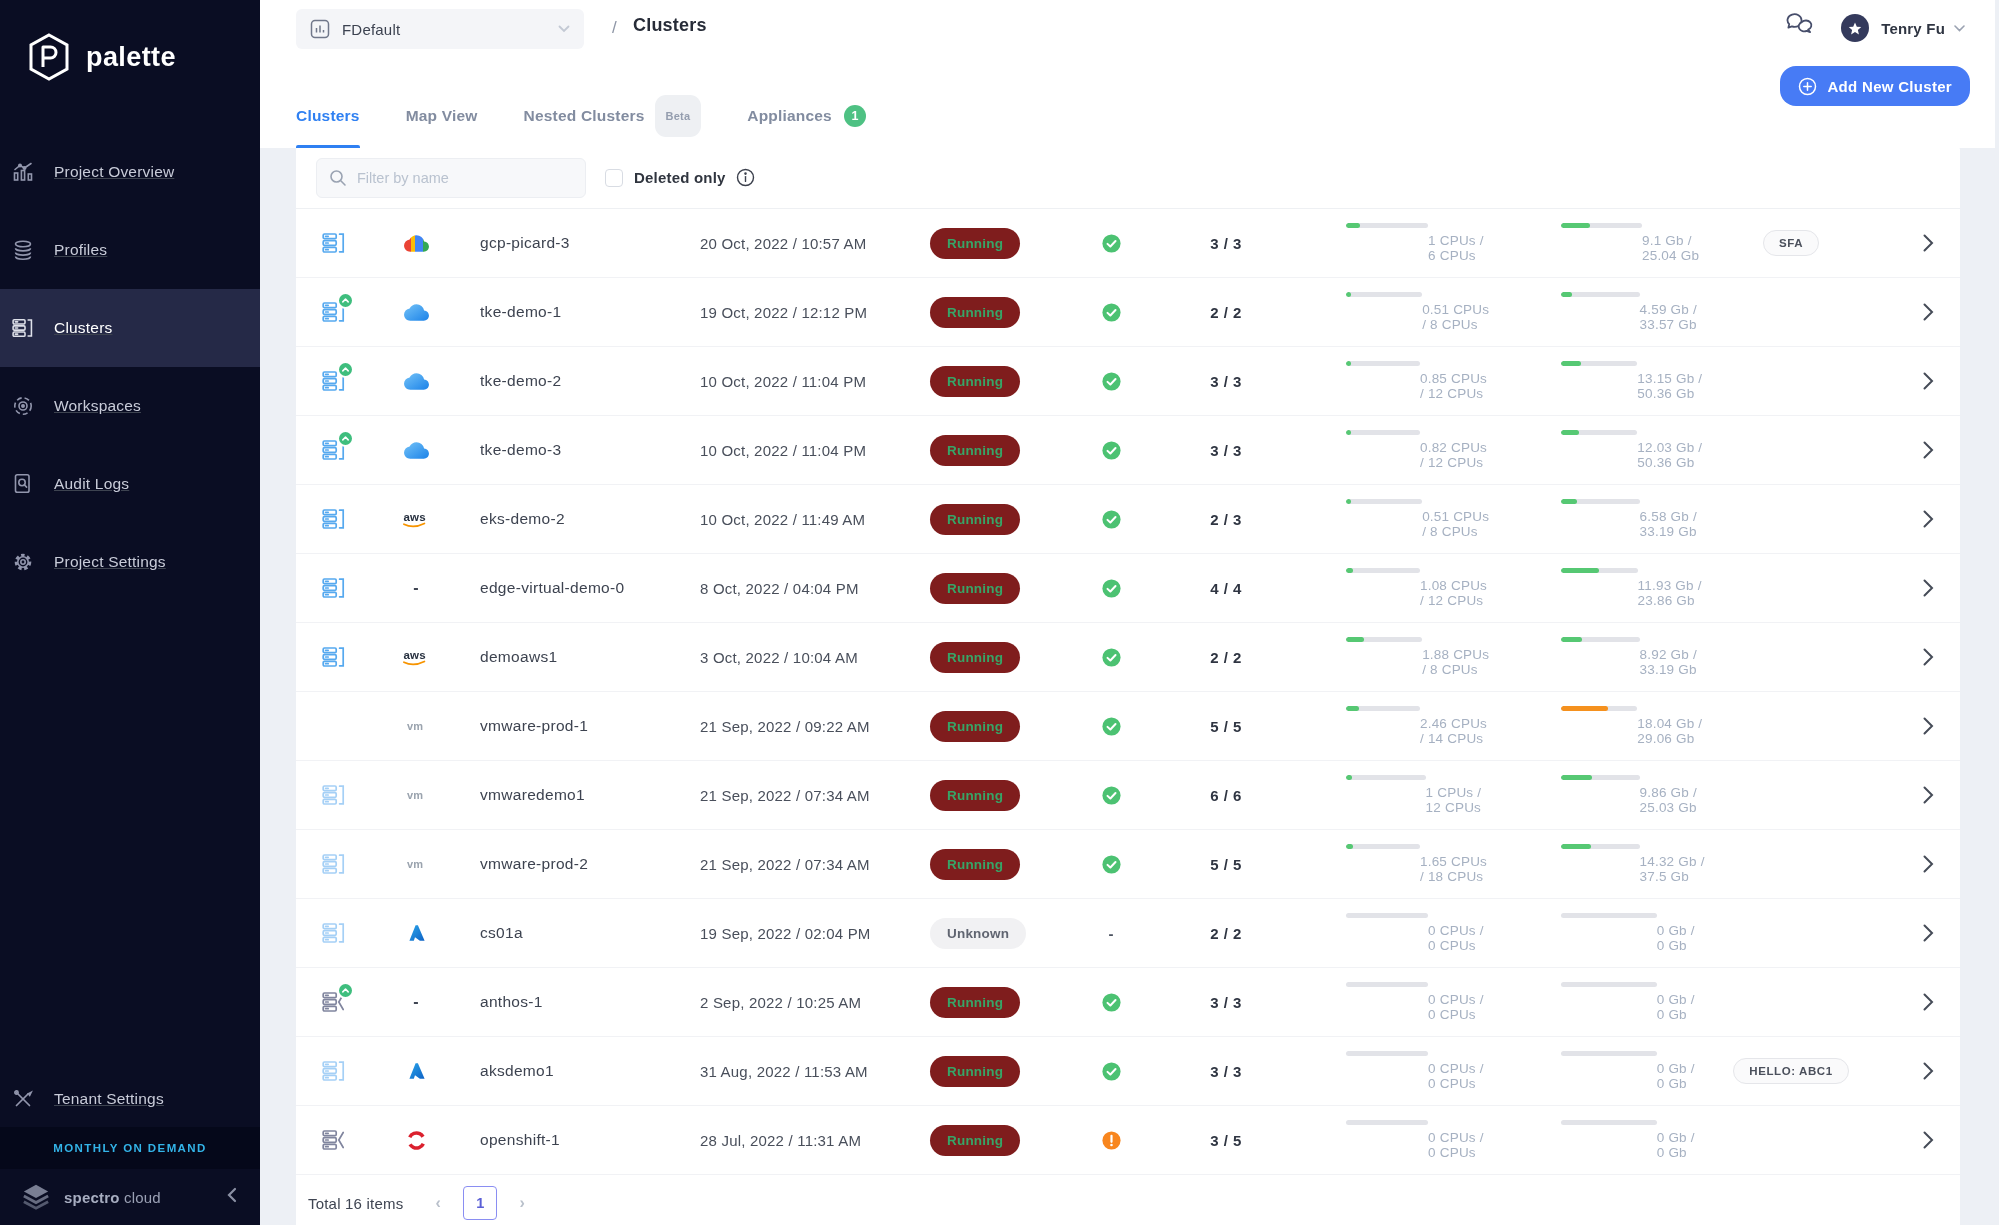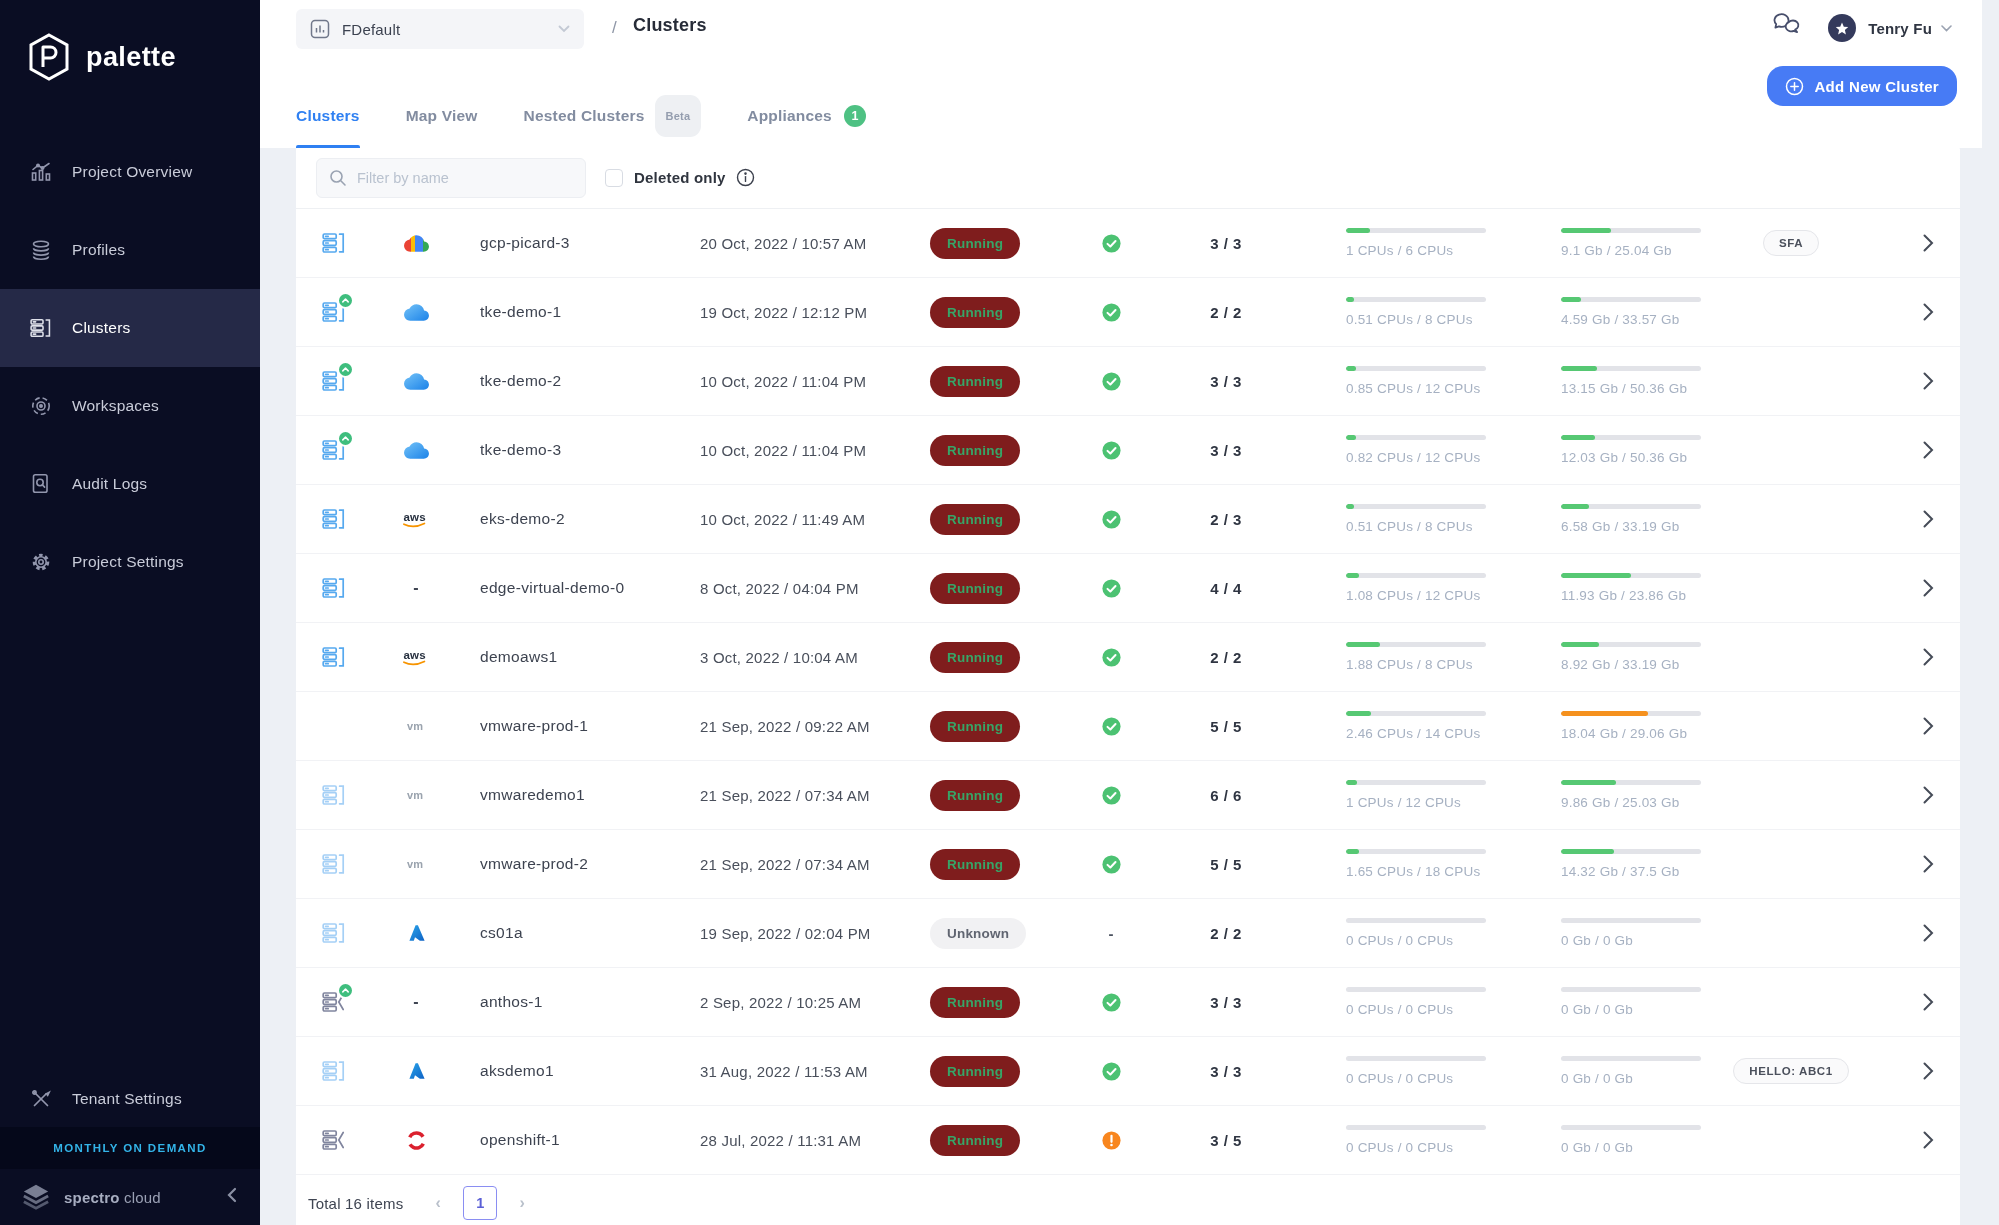--- a/index.html
+++ b/index.html
@@ -4,35 +4,35 @@
 <style>
   * { box-sizing: border-box; margin: 0; padding: 0; }
   html,body { width:1999px; height:1225px; overflow:hidden; }
   body { font-family:"Liberation Sans", sans-serif; background:#edf0f5; color:#3d4350; letter-spacing:.2px; }
 
   
   .sidebar { position:absolute; left:0; top:0; width:260px; height:1225px; background:#0a0d23; z-index:5; }
   .brand { position:absolute; top:32px; left:26px; display:flex; align-items:center; gap:14px; }
   .brand-text { color:#fff; font-size:27px; font-weight:600; letter-spacing:.4px; }
   .nav { position:absolute; top:133px; left:0; right:0; }
-  .nav-item { height:78px; display:flex; align-items:center; padding-left:30px; gap:20px; cursor:pointer; }
+  .nav-item { height:78px; display:flex; align-items:center; padding-left:12px; gap:20px; cursor:pointer;text-decoration:underline; }
   .nav-item .lbl { color:#c9ccd9; font-size:15.5px; font-weight:500; }
   .nav-item.active { background:#252947; }
   .nav-item.active .lbl { color:#fff; }
   .nav-icon { width:22px; display:flex; justify-content:center; }
   .side-bottom { position:absolute; left:0; right:0; bottom:0; }
   .plan-band { height:42px; background:#05081a; display:flex; align-items:center; justify-content:center; }
   .plan-band span { color:#33b4e8; font-size:11.5px; font-weight:700; letter-spacing:1.4px; }
   .side-footer { height:56px; display:flex; align-items:center; padding:0 22px 0 20px; gap:12px; }
   .sf-text { font-size:15px; color:#9aa0b4; }
   .sf-text b { font-weight:700; color:#a7adc0; }
   .sf-collapse { margin-left:auto; color:#8b90a4; font-size:16px; cursor:pointer; }
 
   
-  .header { position:absolute; left:260px; right:17px; top:0; height:148px; background:#fff; z-index:4; }
+  .header { position:absolute; left:260px; right:4px; top:0; height:148px; background:#fff; z-index:4; }
   .crumb-select { position:absolute; left:36px; top:9px; width:288px; height:40px; background:#f4f5f8; border-radius:6px;
     display:flex; align-items:center; padding:0 14px; gap:12px; cursor:pointer; }
   .crumb-select .sel-label { font-size:15px; color:#3c4250; flex:1; }
   .crumb-sep { position:absolute; left:352px; top:18px; font-size:17px; color:#8e96a6; }
   .crumb-current { position:absolute; left:373px; top:15px; font-size:18px; font-weight:700; color:#272c38; }
   .top-right { position:absolute; right:30px; top:0; height:56px; display:flex; align-items:center; }
   .user-name { font-size:15px; font-weight:600; color:#2f3542; margin:0 9px 0 12px; }
   .avatar { width:28px; height:28px; border-radius:50%; background:#343a5c; display:flex; align-items:center; justify-content:center; margin-left:26px; }
 
   .tabs { position:absolute; left:36px; bottom:0; height:64px; display:flex; align-items:center; gap:46px; }
@@ -69,21 +69,21 @@
   .provider-dash { font-size:16px; font-weight:600; color:#3f4552; }
   .c-name { padding-left:20px; font-size:15.5px; color:#3d4350; letter-spacing:.3px; }
   .c-date { padding-left:8px; font-size:15px; color:#494f5b; }
   .c-status { padding-left:12px; }
   .pill { font-size:13.5px; font-weight:600; padding:8px 17px; border-radius:17px; }
   .pill.running { background:#7f1d1d; color:#37a567; }
   .pill.unknown { background:#f1f1f3; color:#606571; }
   .c-health, .c-nodes { justify-content:center; }
   .health-dash { color:#4b5260; font-weight:700; font-size:15px; }
   .c-nodes { font-size:15px; font-weight:600; color:#2f3542; letter-spacing:.5px; }
-  .c-res { flex-direction:column; align-items:flex-start; justify-content:center; padding-left:70px; }
+  .c-res { flex-direction:row; align-items:flex-start; justify-content:center; padding-left:70px; }
   .bar { width:140px; height:5px; background:#e2e3e8; border-radius:3px; overflow:hidden; }
   .bar .fill { height:100%; border-radius:3px; background:#56c873; }
   .bar .fill.orange { background:#f5911e; }
   .res-label { margin-top:10px; font-size:13.5px; color:#a6b1c2; }
   .c-tag { justify-content:center; }
   .tag { border:1px solid #e5e6ea; background:#fafafb; border-radius:15px; padding:6px 15px; font-size:11.5px; font-weight:700;
     letter-spacing:.6px; color:#4b505c; white-space:nowrap; }
   .c-arrow { justify-content:flex-end; padding-right:26px; }
 
   

